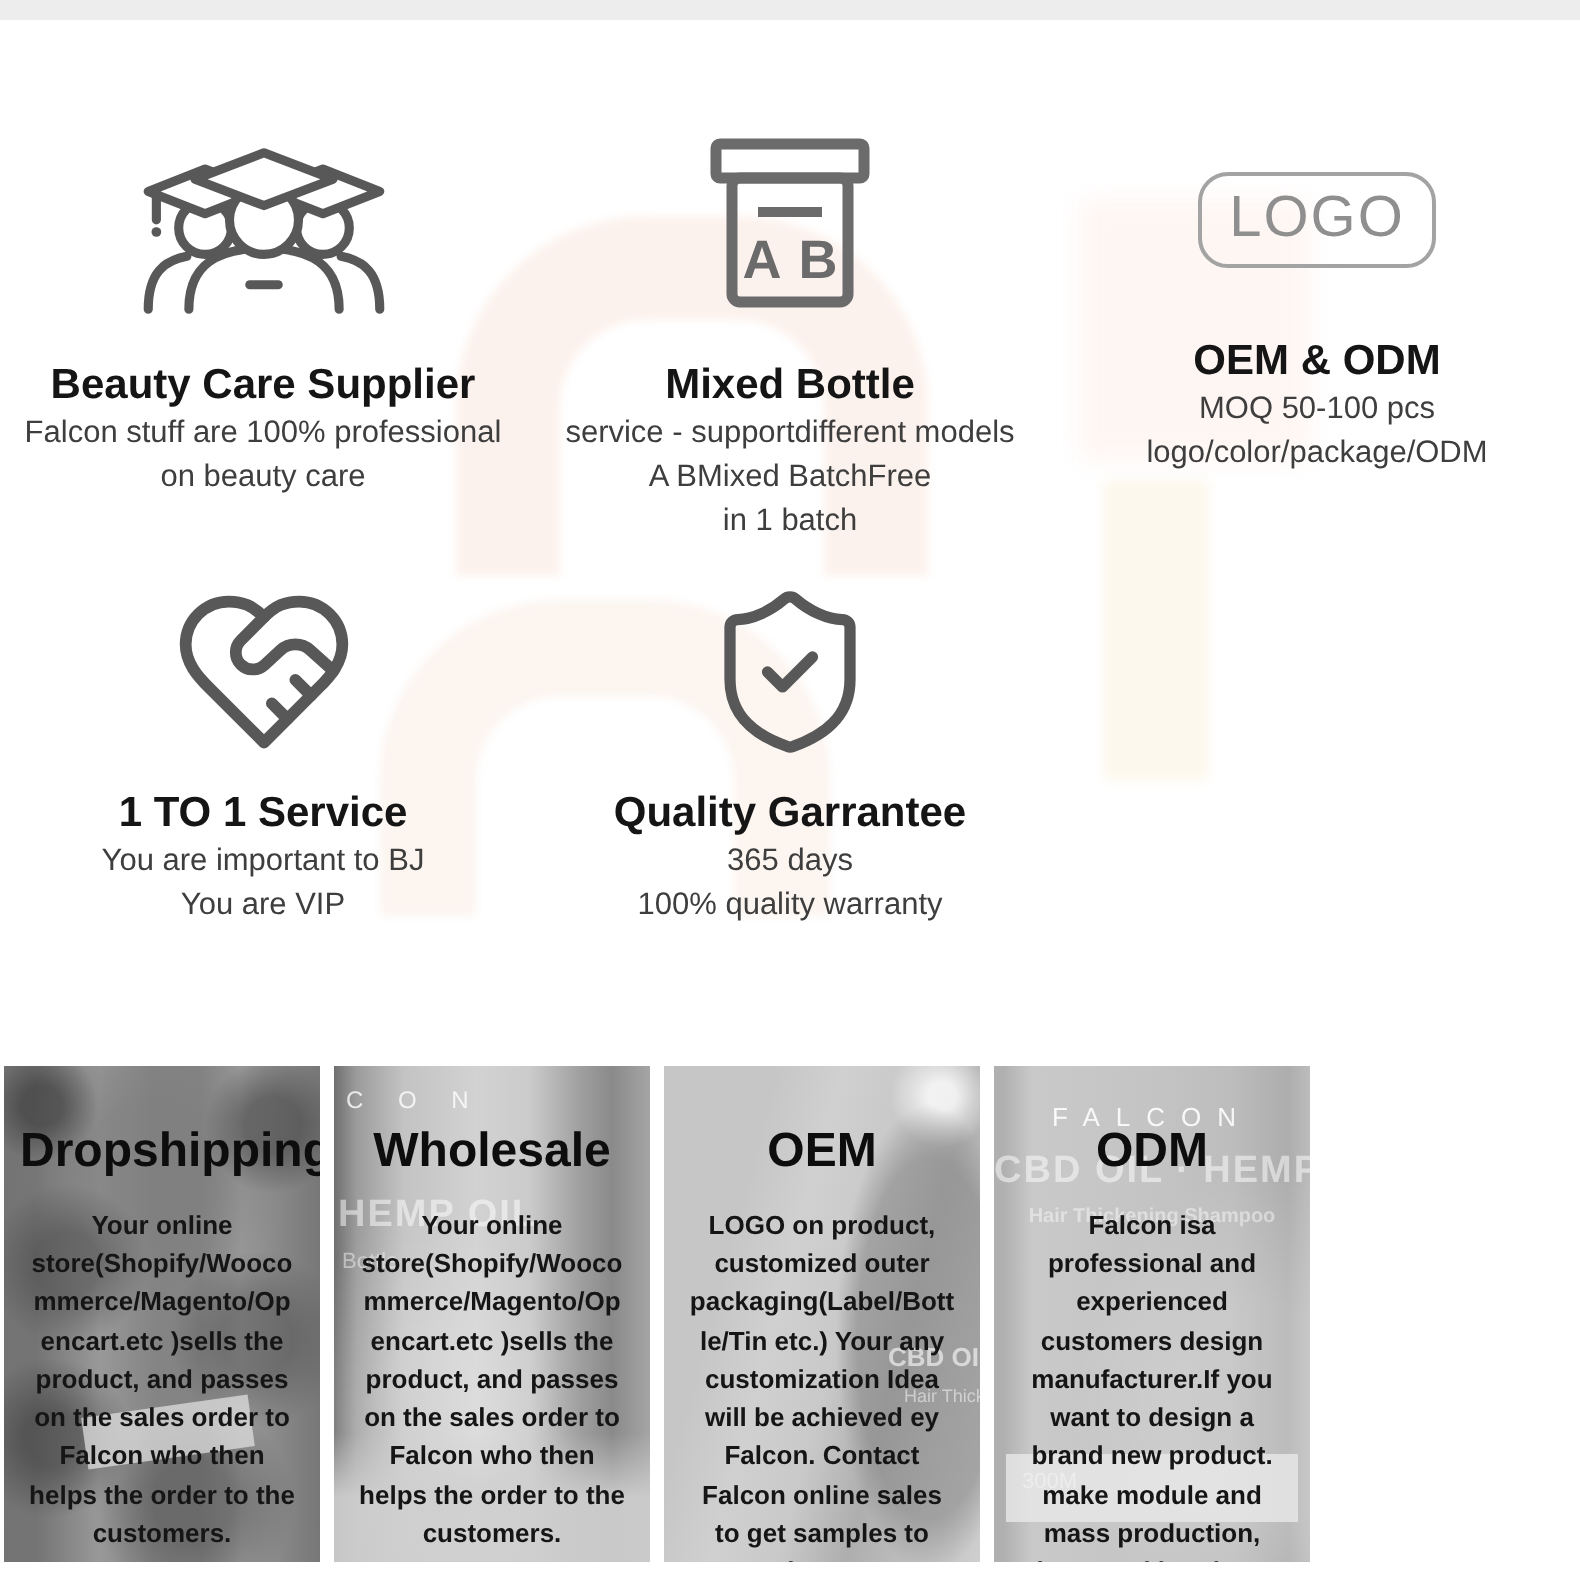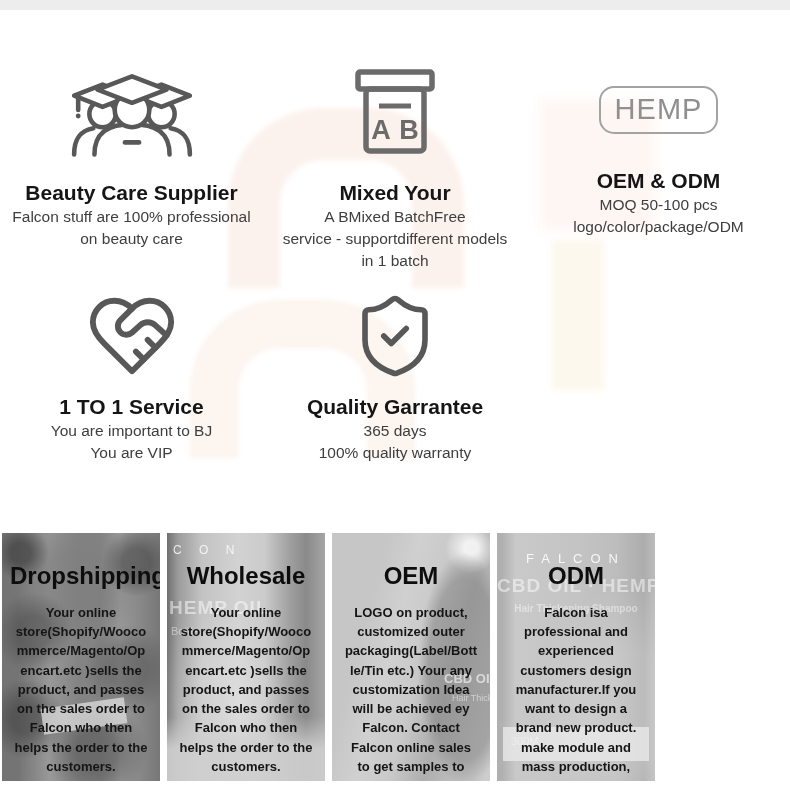--- a/index.html
+++ b/index.html
@@ -143,29 +143,29 @@
   <div class="feature row1">
     <div class="icon-box">
       <svg width="100" height="98" viewBox="0 0 100 98" fill="none" stroke="#6b6b6b" stroke-width="5.5">
         <rect x="13" y="5" width="74" height="17" rx="2"></rect>
         <rect x="21" y="22" width="58" height="62" rx="4"></rect>
         <line x1="34" y1="39" x2="66" y2="39" stroke-width="5"></line>
         <text x="36" y="72" font-size="27" font-weight="600" fill="#6b6b6b" stroke="none" text-anchor="middle" font-family="Liberation Sans, sans-serif">A</text>
         <text x="64" y="72" font-size="27" font-weight="600" fill="#6b6b6b" stroke="none" text-anchor="middle" font-family="Liberation Sans, sans-serif">B</text>
       </svg>
     </div>
-    <div class="feature-title">Mixed Your</div>
+    <div class="feature-title">Mixed Bottle</div>
+    <div class="feature-line">service - supportdifferent models</div>
     <div class="feature-line">A BMixed BatchFree</div>
-    <div class="feature-line">service - supportdifferent models</div>
     <div class="feature-line">in 1 batch</div>
   </div>
 
   <div class="feature row2">
     <div class="icon-box">
-      <div class="logo-badge">HEMP</div>
+      <div class="logo-badge">LOGO</div>
     </div>
     <div class="feature-title">OEM &amp; ODM</div>
     <div class="feature-line">MOQ 50-100 pcs</div>
     <div class="feature-line">logo/color/package/ODM</div>
   </div>
 
   <div class="feature row2">
     <div class="icon-box">
       <svg width="94" height="94" viewBox="0 0 24 24" fill="none" stroke="#585858" stroke-width="1.5" stroke-linecap="round" stroke-linejoin="round">
         <path d="M19 14c1.49-1.46 3-3.21 3-5.5A5.5 5.5 0 0 0 16.5 3c-1.76 0-3 .5-4.5 2-1.5-1.5-2.74-2-4.5-2A5.5 5.5 0 0 0 2 8.5c0 2.3 1.5 4.05 3 5.5l7 7Z"></path>

